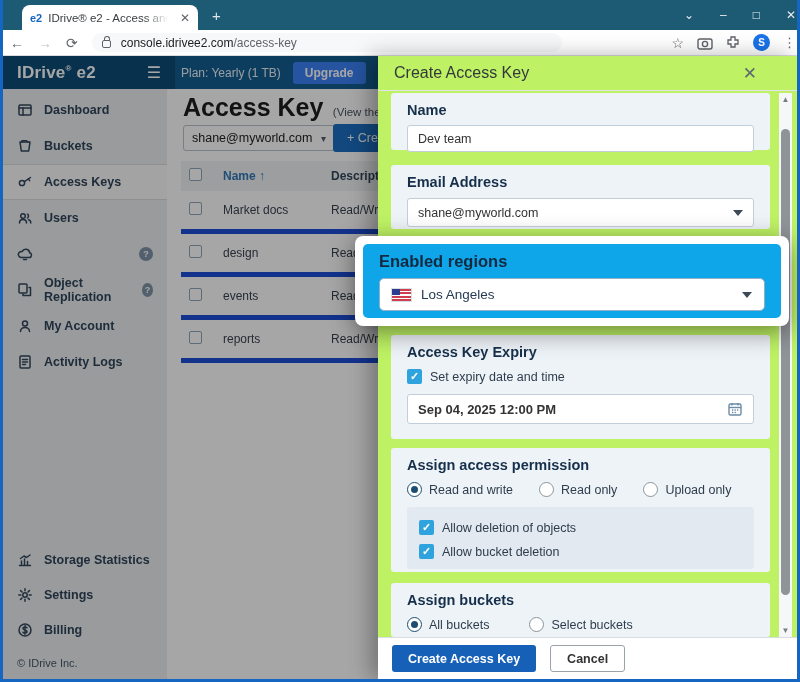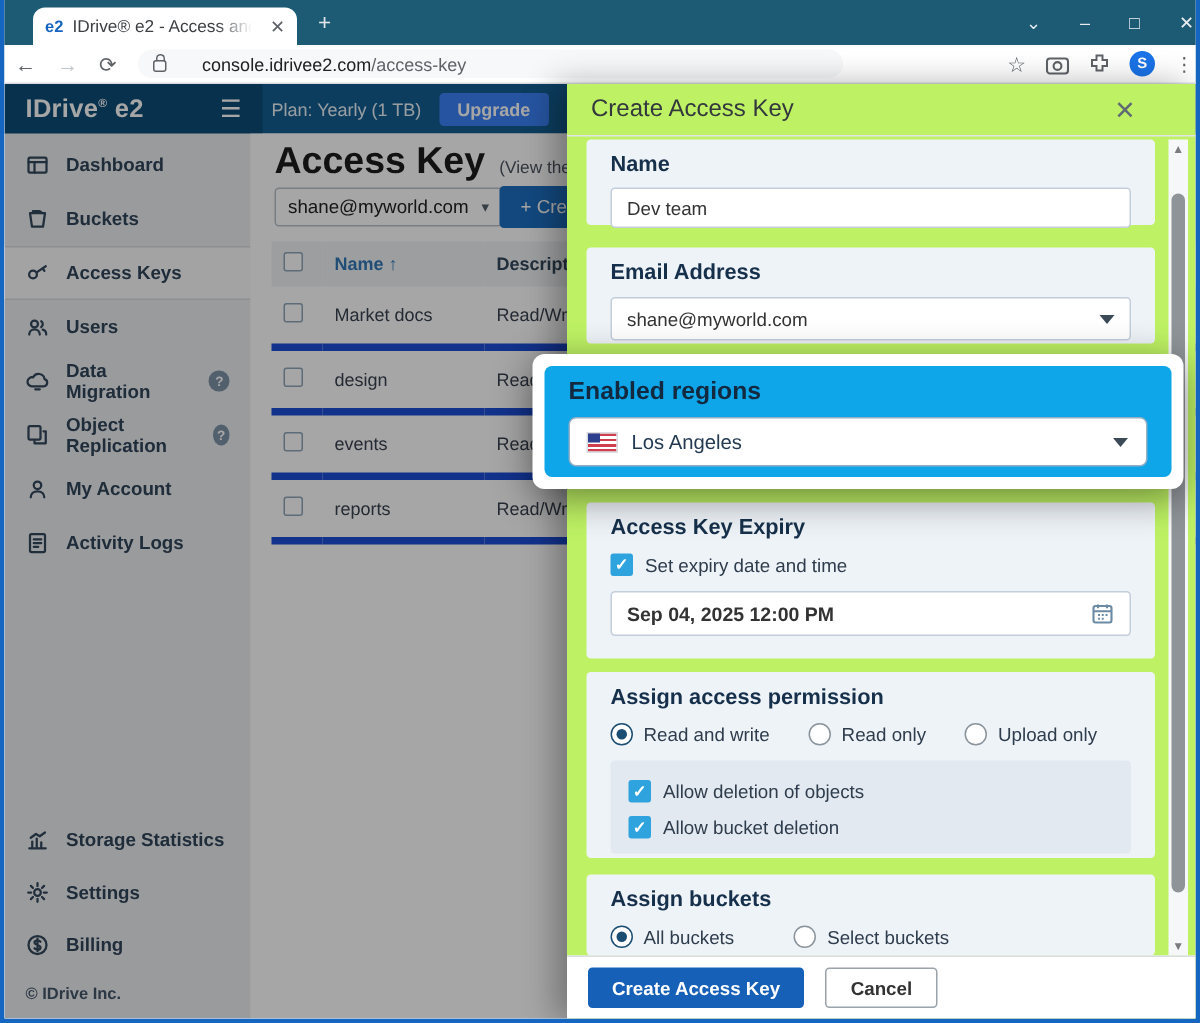--- a/index.html
+++ b/index.html
@@ -15,21 +15,21 @@
   .tab-title { font-size:11.5px; color:#3c4043; white-space:nowrap; overflow:hidden; width:120px;
                -webkit-mask-image:linear-gradient(90deg,#000 80%,transparent); }
   .tab-close { font-size:12px; color:#5f6368; margin-left:auto; cursor:pointer; }
   .newtab { position:absolute; left:212px; top:7px; font-size:15px; color:#dfe5e9; }
   .wincontrols { position:absolute; right:10px; top:0; height:30px; display:flex; align-items:center; gap:26px; color:#e8edf1; font-size:12px; }
   .addressbar { position:absolute; left:-3px; top:30px; width:806px; height:26px; background:#fff;
                 border-bottom:1px solid #d8dce0; display:flex; align-items:center; padding:0 10px; gap:14px; }
   .nav-ic { font-size:14px; color:#5f6368; }
   .nav-ic.disabled { color:#c1c6cb; }
   .urlpill { flex:0 0 aupx; width:470px; height:19px; background:#f7f8f9; border-radius:10px;
-             display:flex; align-items:center; gap:24px; padding:0 10px; }
+             display:flex; align-items:center; gap:10px; padding:0 10px; }
   .lock { width:9px; height:8px; border:1.3px solid #5f6368; border-radius:2px; position:relative; margin-top:3px; }
   .lock:before { content:""; position:absolute; left:1px; top:-5px; width:4px; height:4px;
                  border:1.3px solid #5f6368; border-bottom:none; border-radius:4px 4px 0 0; }
   .url { font-size:12px; color:#202124; white-space:nowrap; }
   .url .path { color:#5f6368; }
   .bar-right { margin-left:auto; display:flex; align-items:center; gap:13px; }
   .star { font-size:14px; color:#5f6368; }
   .avatar { width:17px; height:17px; border-radius:50%; background:#1a73e8; color:#fff; font-size:10px;
             font-weight:bold; display:flex; align-items:center; justify-content:center; }
   .dots { font-size:13px; color:#5f6368; letter-spacing:0; }
@@ -49,21 +49,21 @@
   .logo sup { font-size:8px; }
   .hamburger { margin-left:auto; color:#fff; font-size:16px; }
   .side-items { position:absolute; top:36px; left:0; width:164px; }
   .side-item { height:36px; display:flex; align-items:center; gap:11px; padding:0 14px;
                font-size:12.5px; font-weight:bold; color:#31455a; cursor:pointer; }
   .side-item.active { background:#fafbfc; border-top:1px solid #d9dcdf; border-bottom:1px solid #d9dcdf; }
   .side-item svg { flex:0 0 auto; }
   .qbadge { margin-left:auto; width:14px; height:14px; border-radius:50%; background:#7f93a8; color:#fff;
             font-size:9px; font-weight:bold; display:flex; align-items:center; justify-content:center; }
   .side-bottom { position:absolute; left:0; width:164px; }
-  .copyright { position:absolute; left:14px; top:601px; font-size:11px; color:#45566a;font-weight:bold; }
+  .copyright { position:absolute; left:14px; top:601px; font-size:11px; color:#45566a; }
 
   
   .content { position:absolute; left:164px; top:33px; width:630px; height:590px; background:#fff; overflow:hidden; }
   .page-title-row { position:absolute; left:16px; top:4px; white-space:nowrap; }
   .page-title { display:inline; font-size:25px; font-weight:bold; color:#1c1c1c; }
   .page-sub { display:inline; font-size:11.5px; color:#4c5560; margin-left:5px; }
   .acct-select { position:absolute; left:16px; top:36px; width:152px; height:26px; background:#fff;
                  border:1px solid #b9c2cb; border-radius:3px; display:flex; align-items:center;
                  padding:0 8px; font-size:12.5px; color:#222; }
   .acct-select .caret { margin-left:auto; font-size:10px; color:#55606a; }
@@ -217,21 +217,20 @@
               <path d="M2.5 13c0-2 1.6-3.4 3.5-3.4S9.5 11 9.5 13"></path>
               <path d="M10.5 4.2a2.3 2.3 0 0 1 0 3.8M11.5 9.8c1.5.4 2.3 1.7 2.3 3.2"></path>
             </svg>
           <span>Users</span>
         </div>
         <div class="side-item">
           <svg class="icn" width="16" height="16" viewBox="0 0 16 16">
               <path d="M4.5 11.5a3 3 0 1 1 .6-5.9 4 4 0 0 1 7.6 1.2 2.4 2.4 0 0 1-.4 4.7z"></path>
               <path d="M6.5 13.5h3"></path>
             </svg>
-          <span>Data Migration</span>
           <span class="qbadge">?</span>
         </div>
         <div class="side-item">
           <svg class="icn" width="16" height="16" viewBox="0 0 16 16">
               <rect x="2" y="2" width="8" height="9" rx="1"></rect>
               <path d="M12 5.5h1.5v8H6V12"></path>
             </svg>
           <span>Object Replication</span>
           <span class="qbadge">?</span>
         </div>

